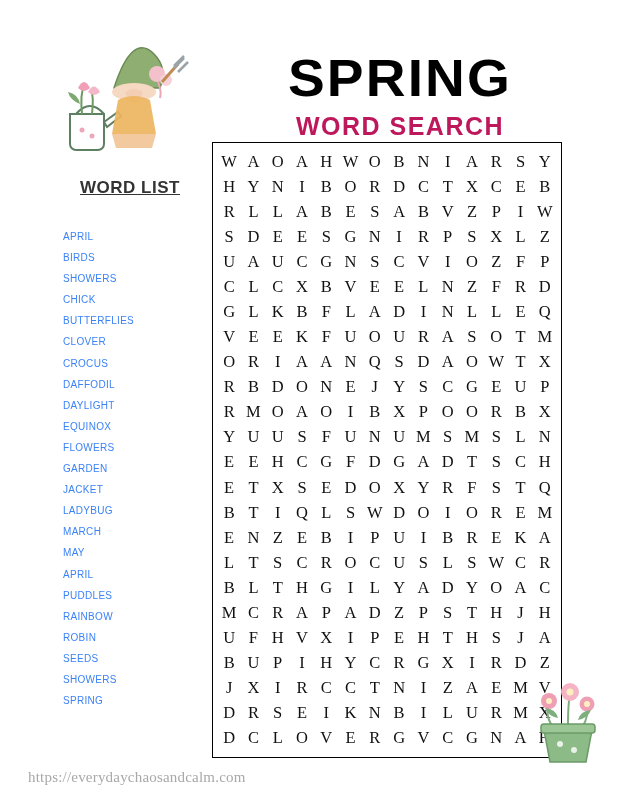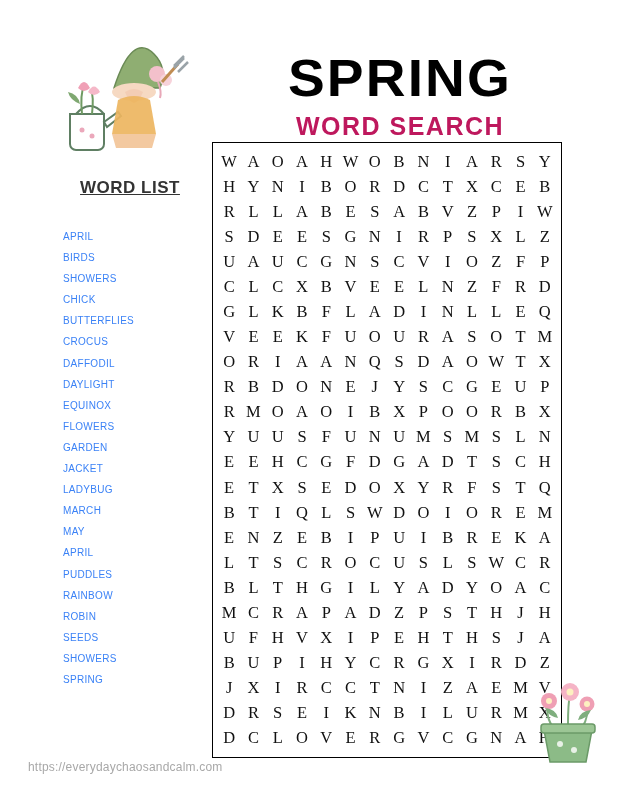--- a/index.html
+++ b/index.html
@@ -118,24 +118,25 @@
     right: 14px;
     bottom: 34px;
     width: 72px;
     height: 92px;
   }
 
   
   .footer {
     position: absolute;
     left: 28px;
-    bottom: 26px;
-    font-size: 12px;
+    bottom: 14px;
+    font-size: 15px;
     color: #a8a8a8;
     letter-spacing: 0.2px;
+    font-family: Liberation Serif, serif;
   }
 </style>
 </head>
 <body>
 
 <div class="header">
 
   <svg class="gnome-art" viewBox="0 0 140 140">
 
     <g>
@@ -176,20 +177,21 @@
 </div>
 
 <div class="wordlist">
   <div class="wordlist-title">WORD LIST</div>
   <ul id="word-list-ul">
       <li>APRIL</li>
       <li>BIRDS</li>
       <li>SHOWERS</li>
       <li>CHICK</li>
       <li>BUTTERFLIES</li>
+      <li>CLOVER</li>
       <li>CROCUS</li>
       <li>DAFFODIL</li>
       <li>DAYLIGHT</li>
       <li>EQUINOX</li>
       <li>FLOWERS</li>
       <li>GARDEN</li>
       <li>JACKET</li>
       <li>LADYBUG</li>
       <li>MARCH</li>
       <li>MAY</li>

